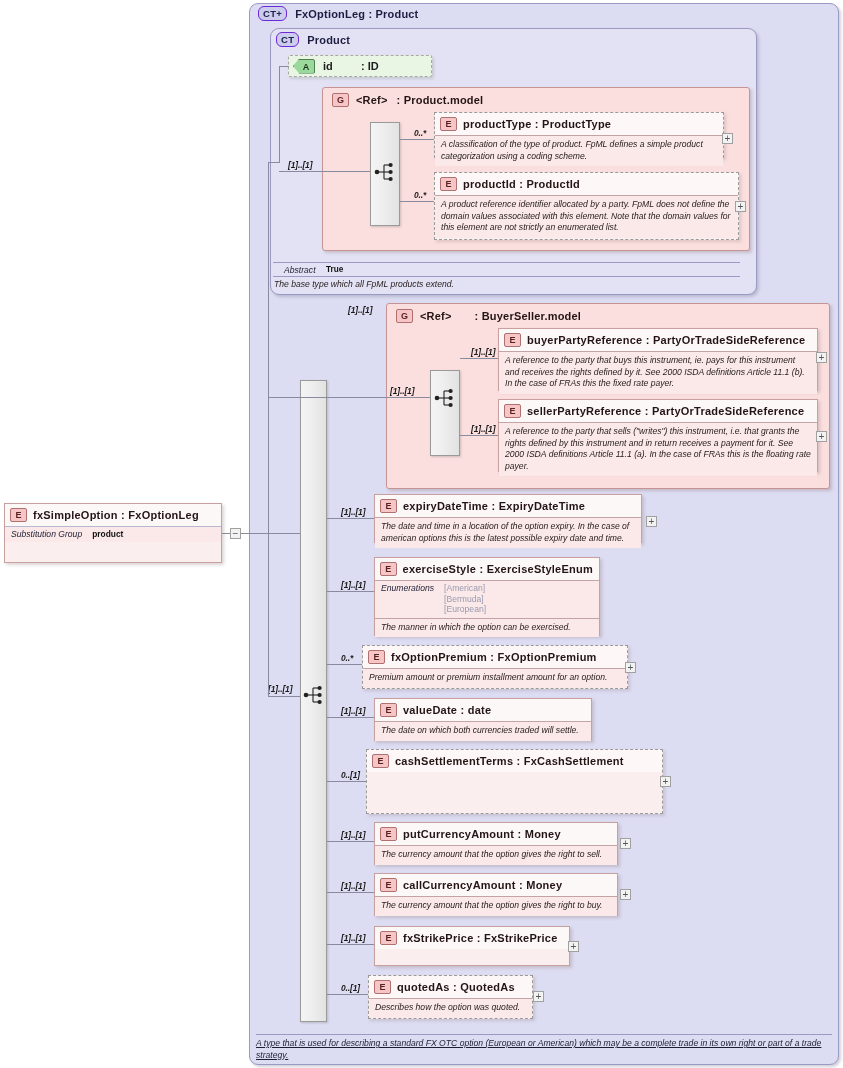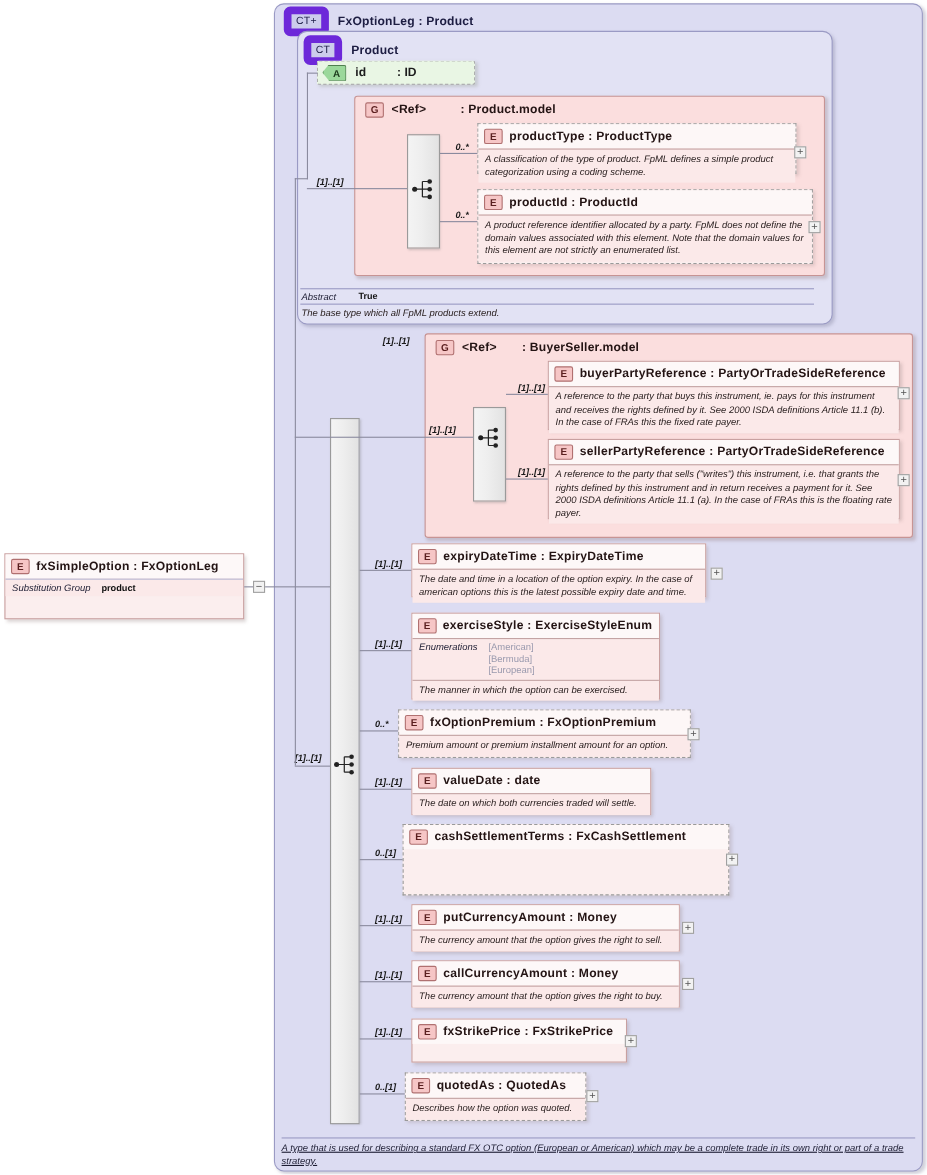--- a/index.html
+++ b/index.html
@@ -22,26 +22,26 @@
     border: 1px solid #9a9ac4;
     border-radius: 9px;
     background: #dcdcf2;
     box-shadow: 2px 2px 3px rgba(120,120,150,0.35);
   }
   .ctbox.inner {
     background: #e2e2f4;
   }
   .tagpill {
     display: inline-block;
-    border: 7px solid #6d28d9;
+    border: 1px solid #6d28d9;
     border-radius: 6px;
     background: #ccccec;
     color: #20204a;
     font-size: 9.5px;
-    font-weight: normal;
+    font-weight: bold;
     letter-spacing: 0.3px;
     padding: 1px 4px 1px 4px;
     line-height: 11px;
     vertical-align: middle;
   }
   .ct-title {
     font-size: 11px;
     font-weight: bold;
     color: #1d1d42;
     letter-spacing: 0.2px;
@@ -218,39 +218,39 @@
   <div class="footer-doc" style="left:256px; top:1034px; width:576px;text-decoration:underline;">A type that is used for describing a standard FX OTC option (European or American) which may be a complete trade in its own right or part of a trade strategy.</div>
 
   <div class="abs ctbox inner" style="left:270px; top:28px; width:487px; height:267px;"></div>
 
   <div class="abs" style="left:276px; top:32px; display:flex; align-items:center; gap:8px;">
     <span class="tagpill">CT</span>
     <span class="ct-title">Product</span>
   </div>
 
   <div class="abs" style="left:273px; top:262px; width:467px; border-top:1px solid #9a9ac4;"></div>
-  <div class="abs" style="left:274px; top:265px; font-size:8.6px; font-style:italic; color:#1d1d33;">Abstract</div>
+  <div class="abs" style="left:284px; top:265px; font-size:8.6px; font-style:italic; color:#1d1d33;">Abstract</div>
   <div class="abs" style="left:326px; top:265px; font-size:8.2px; font-weight:bold; color:#111;">True</div>
   <div class="abs" style="left:273px; top:276px; width:467px; border-top:1px solid #9a9ac4;"></div>
   <div class="abs doc" style="left:274px; top:279px; width:460px;">The base type which all FpML products extend.</div>
 
   <div class="abs attrbox" style="left:288px; top:55px; width:144px; height:22px; border-radius:2px;">
     <span class="badgeA">A</span>
     <span class="attr-name">id</span>
     <span style="position:absolute; left:72px; font-size:11px; font-weight:bold; color:#1c1c1c;">: ID</span>
   </div>
 
   <div class="vline" style="left:279px; top:66px; height:97px;"></div>
   <div class="hline" style="left:279px; top:66px; width:10px;"></div>
 
   <div class="abs gbox" style="left:322px; top:87px; width:428px; height:164px;"></div>
   <div class="abs ghdr" style="left:326px; top:89px;">
     <span class="badgeG">G</span>
     <span class="gname">&lt;Ref&gt;</span>
-    <span class="gname" style="margin-left:24px;text-align:right;">: Product.model</span>
+    <span class="gname" style="margin-left:2px;text-align:right;">: Product.model</span>
   </div>
   <div class="card" style="left:288px; top:160px;">[1]..[1]</div>
   <div class="hline" style="left:279px; top:171px; width:91px;"></div>
 
   <div class="abs seqbar" style="left:370px; top:122px; width:30px; height:104px;"></div>
   <div class="seqicon" style="left:374px; top:162px;">
     <svg width="22" height="20" viewBox="0 0 22 20">
       <circle cx="3" cy="10" r="2.3" fill="#222"></circle>
       <line x1="5" y1="10" x2="10" y2="10" stroke="#222" stroke-width="1.1"></line>
       <line x1="10" y1="3" x2="10" y2="17" stroke="#222" stroke-width="1.1"></line>

